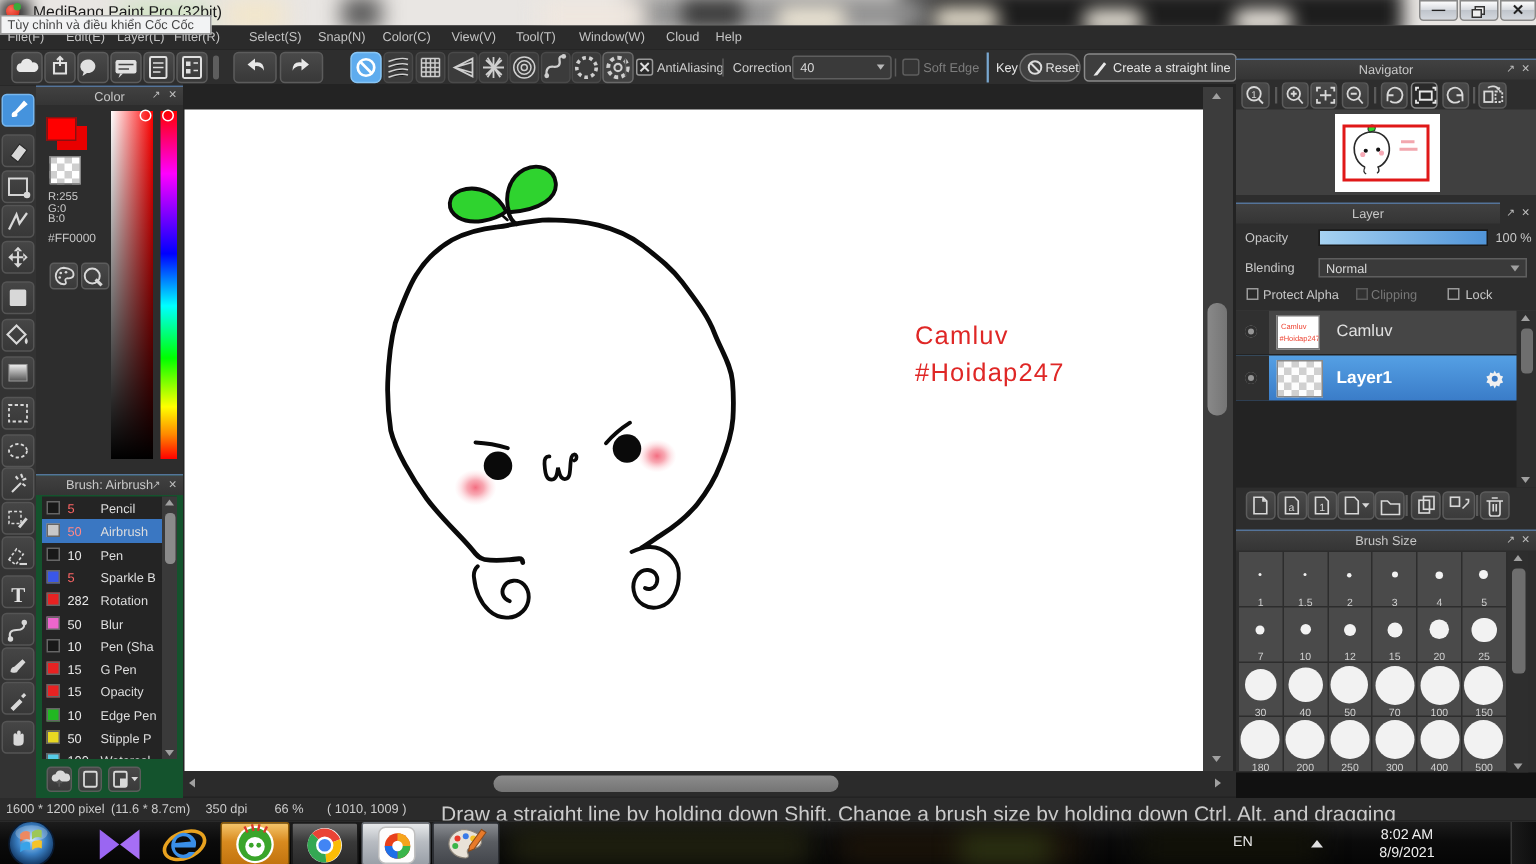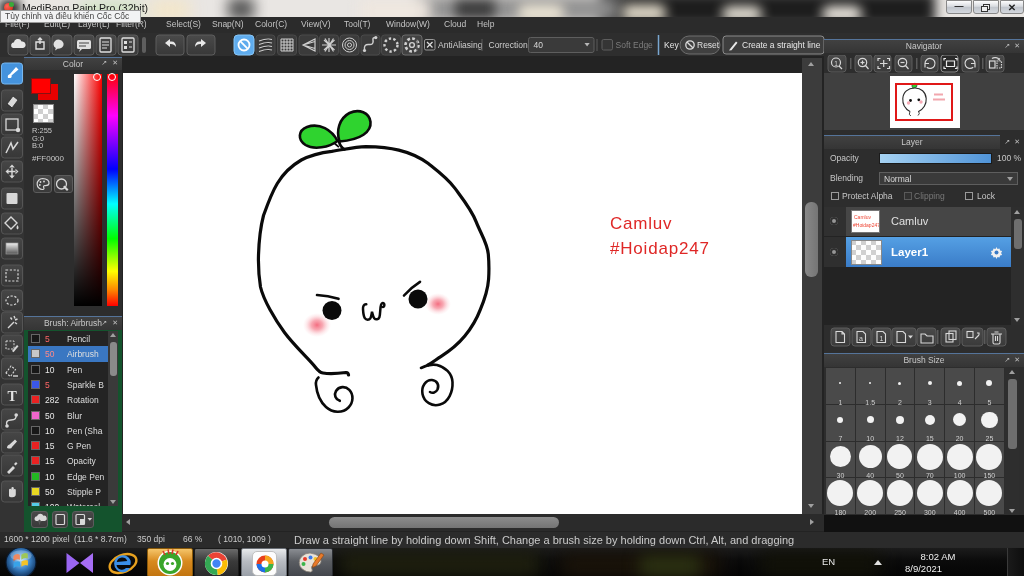--- a/index.html
+++ b/index.html
@@ -688,21 +688,21 @@
     <div class="abs td" style="left:3.5px;bottom:2px;"></div>
   </div>
 </div>
 
 <div class="abs" id="statusbar" style="left:0;top:532px;width:1024px;height:15px;background:#2b2b2b;color:#cbcbcb;font-size:8.5px;white-space:nowrap;">
   <span class="abs" style="left:4px;top:2px;">1600 * 1200 pixel</span>
   <span class="abs" style="left:74px;top:2px;">(11.6 * 8.7cm)</span>
   <span class="abs" style="left:137px;top:2px;">350 dpi</span>
   <span class="abs" style="left:183px;top:2px;">66 %</span>
   <span class="abs" style="left:218px;top:2px;">( 1010, 1009 )</span>
-  <span class="abs" style="left:294px;top:2px;font-size:11px;">Draw a straight line by holding down Shift, Change a brush size by holding down Ctrl, Alt, and dragging</span>
+  <span class="abs" style="left:294px;top:2px;font-size:14px;">Draw a straight line by holding down Shift, Change a brush size by holding down Ctrl, Alt, and dragging</span>
 </div>
 
 <div class="abs" id="taskbar" style="left:0;top:547px;width:1024px;height:29px;background:linear-gradient(#1c1c1c,#0b0b0b 45%,#050505);border-top:1px solid #2a2a2a;overflow:hidden;">
   <div class="abs" style="left:340px;top:4px;width:200px;height:24px;background:#20210f;filter:blur(9px);"></div>
   <div class="abs" style="left:560px;top:6px;width:160px;height:22px;background:#1c1409;filter:blur(9px);"></div>
   <div class="abs" style="left:640px;top:8px;width:60px;height:20px;background:#2c3313;filter:blur(8px);"></div>
   <div class="abs" style="left:760px;top:4px;width:120px;height:24px;background:#121208;filter:blur(9px);"></div>
 
   <svg class="abs" style="left:4px;top:-1px;" width="34" height="31" viewBox="0 0 31 29">
     <defs>
@@ -773,18 +773,18 @@
           <circle cx="13.5" cy="6.5" r="2" fill="#3a7ae8"></circle>
       <circle cx="6.5" cy="13" r="2" fill="#3ab54a"></circle>
           <circle cx="18.5" cy="8" r="2" fill="#f5c328"></circle>
       <path d="M24 2 l3 2-8 11-3.5 1.5 0.5-3.5z" fill="#e87a2a" stroke="#8a4a1a" stroke-width="0.7"></path>
     </svg>
   </div>
 
   <div class="abs" style="left:822px;top:8px;font-size:9.5px;color:#e8e8e8;">EN</div>
   <div class="abs" style="left:874px;top:12px;width:0;height:0;border-left:4px solid transparent;border-right:4px solid transparent;border-bottom:5px solid #e0e0e0;"></div>
   <div class="abs" style="left:905px;top:3px;width:66px;text-align:center;font-size:9.5px;color:#f0f0f0;">8:02 AM</div>
-  <div class="abs" style="left:905px;top:15px;width:66px;text-align:left;font-size:9.5px;color:#f0f0f0;">8/9/2021</div>
+  <div class="abs" style="left:905px;top:15px;width:66px;text-align:center;font-size:9.5px;color:#f0f0f0;">8/9/2021</div>
   <div class="abs" style="left:1007px;top:0;width:1px;height:29px;background:#3a3a3a;"></div>
   <div class="abs" style="left:1008px;top:0;width:16px;height:29px;background:linear-gradient(90deg,#1a1a1a,#0e0e0e);"></div>
 </div>
 
 </div>
 
 </body></html>

